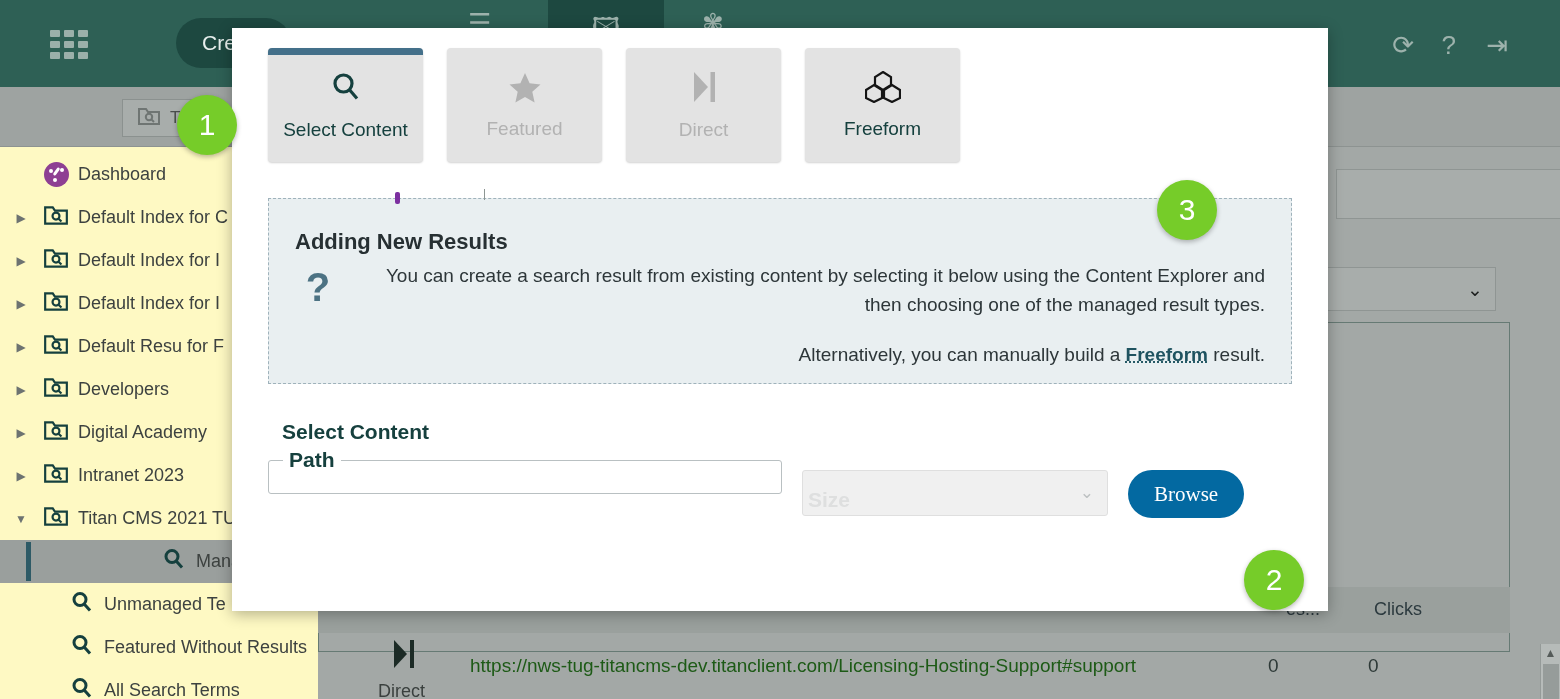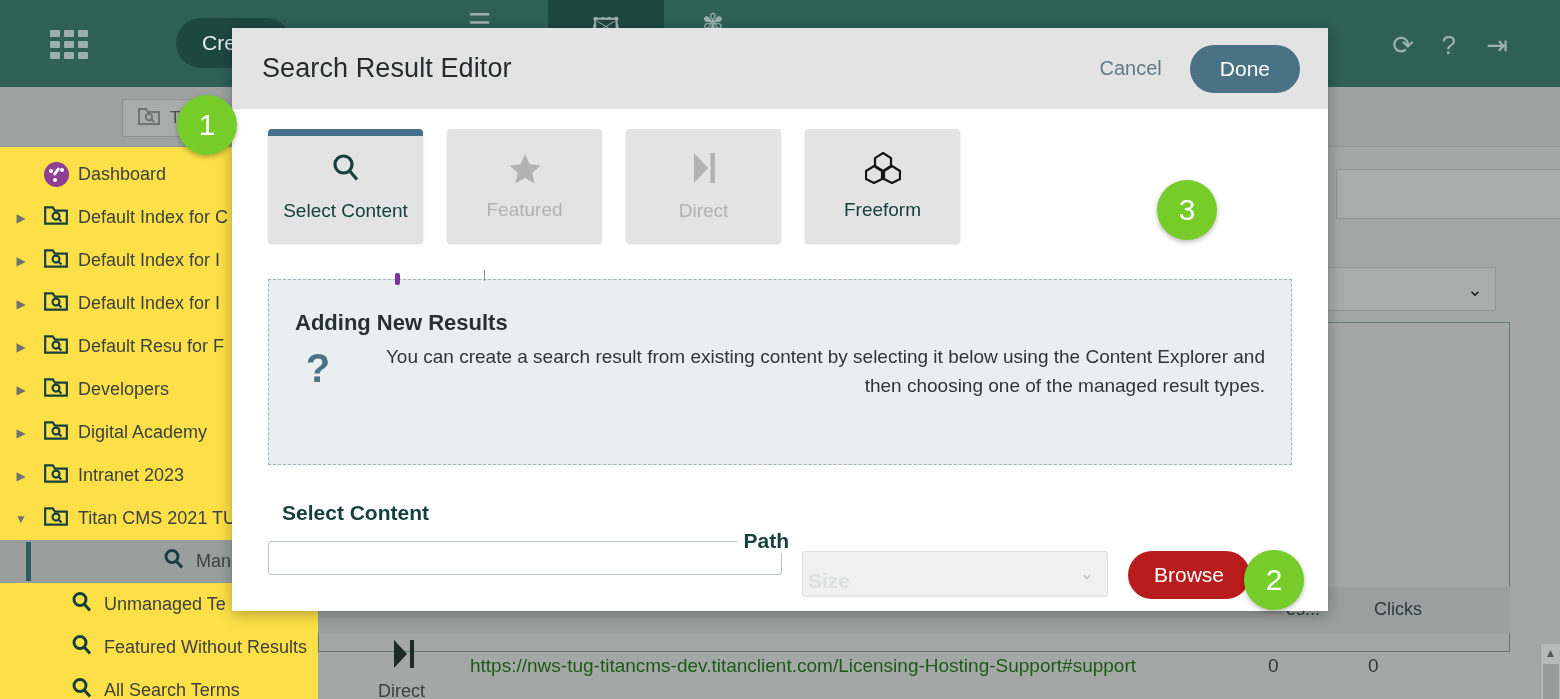--- a/index.html
+++ b/index.html
@@ -66,21 +66,21 @@
     position: absolute; left: 122px; top: 12px;
     height: 38px; padding: 0 14px;
     background: #a8adab; border: 1px solid #8b918f;
     display: flex; align-items: center; gap: 9px;
     color: #4a4f4d; font-size: 17px;
   }
 
   
   .sidebar {
     position: absolute; left: 0; top: 60px; width: 318px; height: 552px;
-    background: #fde047; padding-top: 6px;
+    background: #fef9c3; padding-top: 6px;
   }
   .nav-item {
     position: relative; height: 43px; display: flex; align-items: center;
     font-size: 18px; color: #3d4240; padding-left: 8px;
   }
   .nav-item.selected { background: #9a9f9d; justify-content: flex-end; }
   .nav-item.selected::before {
     content: ""; position: absolute; left: 26px; top: 2px;
     width: 5px; height: 39px; background: #2e5a66;
   }
@@ -235,21 +235,21 @@
     font-size: 21px; color: #16403e; font-weight: bold;
     margin: 0 0 4px 14px;
   }
   .sc-row { display: flex; align-items: flex-start; gap: 20px; }
   .field-path {
     width: 514px; height: 46px; margin: 0; padding: 0;
     border: 1px solid #b9c0c2; border-radius: 3px;
   }
   .field-path legend {
     font-size: 21px; color: #16403e; font-weight: bold;
-    margin-left: 14px; padding: 0 6px; text-align: right;
+    margin-left: 14px; padding: 0 6px;
   }
   .path-input {
     width: 100%; height: 100%; border: none; outline: none; background: transparent;
     font-size: 18px; padding: 0 12px;
     font-family: "Liberation Sans", sans-serif; color: #222;
   }
   .size-wrap { position: relative; width: 306px; margin-top: 22px; }
   .size-label {
     position: absolute; left: 6px; top: -22px;
     font-size: 21px; color: #c2c6c7; font-weight: bold; margin-top: 40px;
@@ -259,23 +259,23 @@
     border: 1px solid #d2d2d2; border-radius: 3px;
     color: #b5b9ba; font-size: 18px; padding: 0 12px;
     font-family: "Liberation Sans", sans-serif;
     -webkit-appearance: none; appearance: none;
   }
   .size-chev {
     position: absolute; right: 14px; top: 12px;
     font-size: 17px; color: #bdc1c2; pointer-events: none;
   }
   .browse-btn {
-    margin-top: 22px; background: #b91c1c; color: #fff; border: none;
+    margin-top: 22px; background: #0369a1; color: #fff; border: none;
     border-radius: 24px; height: 48px; padding: 0 26px;
-    font-size: 21px; font-family: Liberation Sans, sans-serif; cursor: pointer;
+    font-size: 21px; font-family: Liberation Serif, serif; cursor: pointer;
   }
 
   
   .badge {
     position: absolute; width: 60px; height: 60px; border-radius: 50%;
     background: #76cc29; color: #ffffff;
     font-size: 30px; display: flex; align-items: center; justify-content: center;
     box-shadow: 0 2px 5px rgba(0,0,0,.28); z-index: 40;
   }
   #badge-1 { left: 177px; top: 95px; }
@@ -504,25 +504,20 @@
         <div class="bg-scrollbar">
           <span class="bg-scroll-arrow">▲</span>
           <span class="bg-scroll-thumb"></span>
         </div>
       </div>
     </div>
   </div>
 
   <div class="modal">
 
-    <div class="modal-header">
-      <h1 class="modal-title">Search Result Editor</h1>
-      <span class="cancel-link">Cancel</span>
-      <button class="done-btn">Done</button>
-    </div>
 
     <div class="modal-body">
 
       <div class="tabs">
 
         <div class="tab active">
           <span class="tab-ico">
             <svg width="34" height="34" viewBox="0 0 34 34">
                 <circle cx="14.5" cy="13.5" r="8.5" fill="none" stroke="#15403e" stroke-width="3.2"></circle>
                 <line x1="20.7" y1="20" x2="28" y2="28.5" stroke="#15403e" stroke-width="3.2"></line>
@@ -564,20 +559,21 @@
       </div>
 
       <div class="info-panel">
         <span class="caret-dot"></span>
         <span class="caret-tick"></span>
         <h2 class="info-title">Adding New Results</h2>
         <div class="info-row">
           <span class="info-qmark">?</span>
           <div class="info-text">
             <p>You can create a search result from existing content by selecting it below using the Content Explorer and then choosing one of the managed result types.</p>
+            <p><span>Alternatively, you can manually build a </span><span class="info-link">Freeform</span><span> result.</span></p>
           </div>
         </div>
       </div>
 
       <div class="select-content-wrap">
         <h3 class="sc-heading">Select Content</h3>
         <div class="sc-row">
           <fieldset class="field-path">
             <legend>Path</legend>
             <input class="path-input" type="text" value="" style="">

